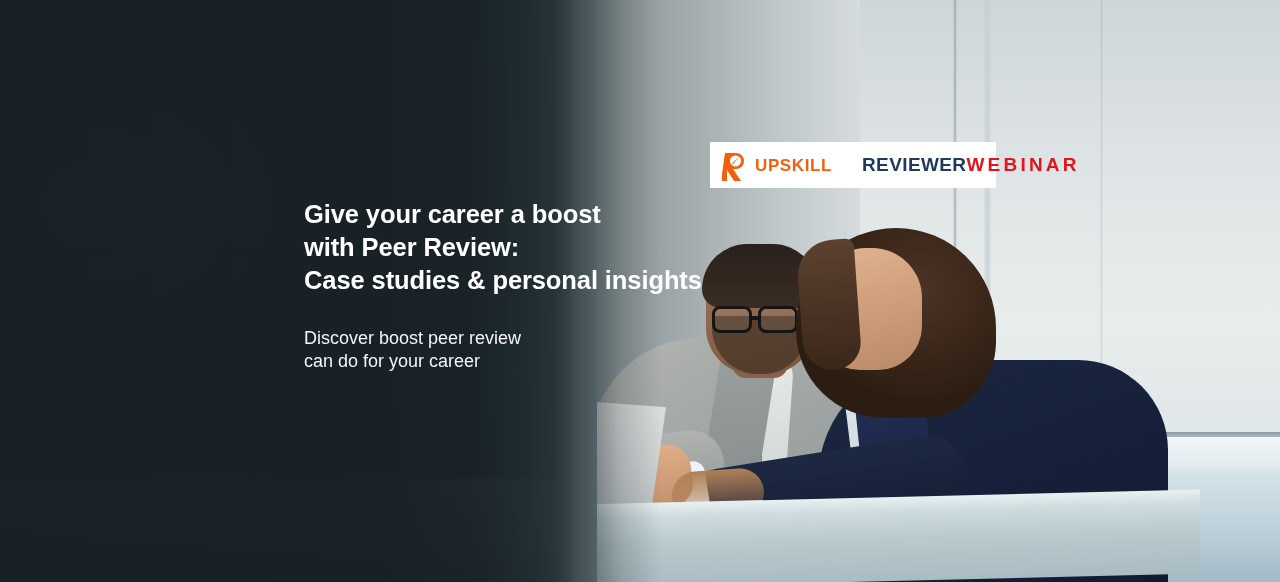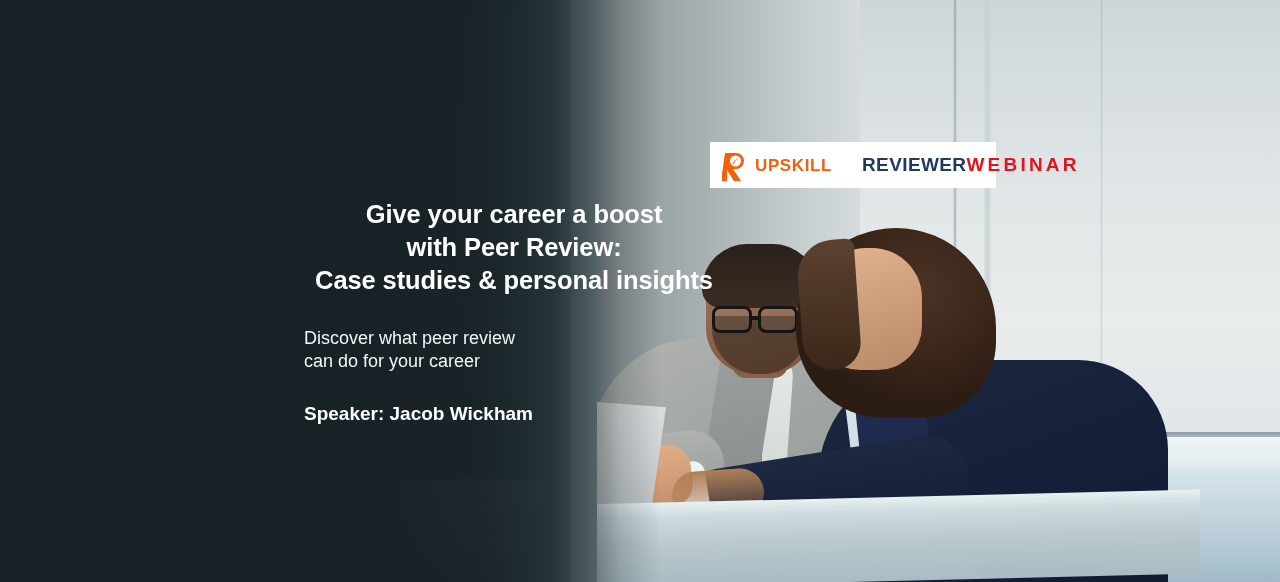--- a/index.html
+++ b/index.html
@@ -260,21 +260,21 @@
   .kicker-text{line-height:1.18;}
   .kicker-label{
     color:#f0f3f4;font-size:11.5px;font-weight:bold;letter-spacing:1.1px;
     display:block;
   }
   .kicker-date{
     color:#ffffff;font-size:15px;font-weight:bold;display:block;margin-top:1px;
   }
   .headline{
     color:#ffffff;font-size:25.5px;font-weight:bold;line-height:1.30;
-    margin:0 0 30px 0;white-space:pre-line;letter-spacing:-.1px;text-align:center;
+    margin:0 0 30px 0;white-space:pre-line;letter-spacing:-.1px;
   }
   .subhead{
     color:#f2f5f6;font-size:18px;font-weight:normal;line-height:1.27;
     margin:0 0 30px 0;white-space:pre-line;
   }
   .speaker{
     color:#ffffff;font-size:19px;font-weight:bold;margin:0;
   }
 </style>
 </head>
@@ -355,19 +355,18 @@
     </div>
   </div>
 
   <div class="content">
 
 
     <h1 class="headline">Give your career a boost
 with Peer Review:
  Case studies &amp; personal insights</h1>
 
-    <p class="subhead">Discover what peer review
+    <p class="subhead">Discover boost peer review
 can do for your career</p>
 
-    <p class="speaker">Speaker: Jacob Wickham</p>
   </div>
 
 </div>
 
 </body></html>

